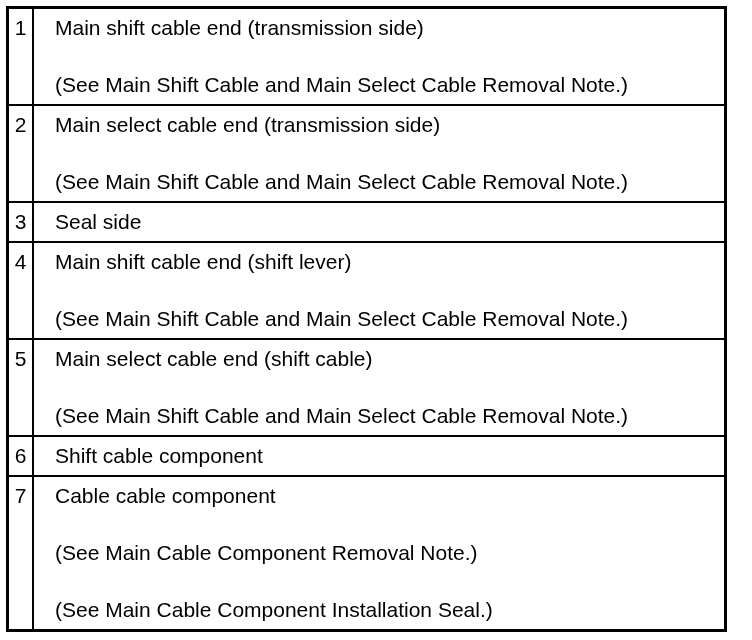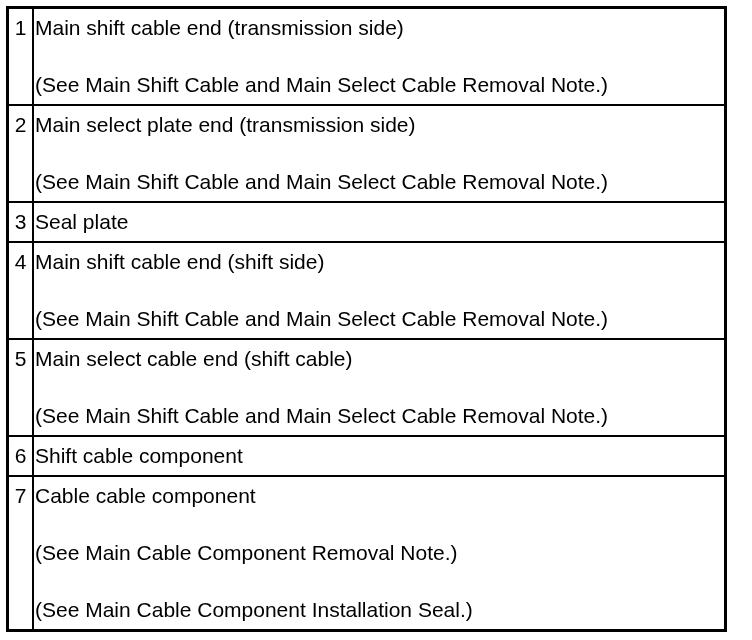--- a/index.html
+++ b/index.html
@@ -36,21 +36,21 @@
     color: #000000;
     white-space: nowrap;
     overflow: hidden;
   }
   td.num {
     width: 21px;
     padding: 8px 1px 8px 1px;
     text-align: center;
   }
   td.desc {
-    padding: 8px 2px 8px 1px;
+    padding: 8px 2px 8px 21px;
   }
   .title-line {
     height: 22px;
   }
   .note-line {
     height: 22px;
     margin-top: 35px;
   }
 </style>
 </head>
@@ -67,40 +67,40 @@
       <div class="title-line">Main shift cable end (transmission side)</div>
     <div class="note-line">(See Main Shift Cable and Main Select Cable Removal Note.)</div>
           </td>
   </tr>
 
   <tr>
     <td class="num">
       <span>2</span>
     </td>
     <td class="desc">
-      <div class="title-line">Main select plate end (transmission side)</div>
+      <div class="title-line">Main select cable end (transmission side)</div>
     <div class="note-line">(See Main Shift Cable and Main Select Cable Removal Note.)</div>
           </td>
   </tr>
 
   <tr>
     <td class="num">
       <span>3</span>
     </td>
     <td class="desc">
-      <div class="title-line">Seal plate</div>
+      <div class="title-line">Seal side</div>
     </td>
   </tr>
 
   <tr>
     <td class="num">
       <span>4</span>
     </td>
     <td class="desc">
-      <div class="title-line">Main shift cable end (shift side)</div>
+      <div class="title-line">Main shift cable end (shift lever)</div>
     <div class="note-line">(See Main Shift Cable and Main Select Cable Removal Note.)</div>
           </td>
   </tr>
 
   <tr>
     <td class="num">
       <span>5</span>
     </td>
     <td class="desc">
       <div class="title-line">Main select cable end (shift cable)</div>

